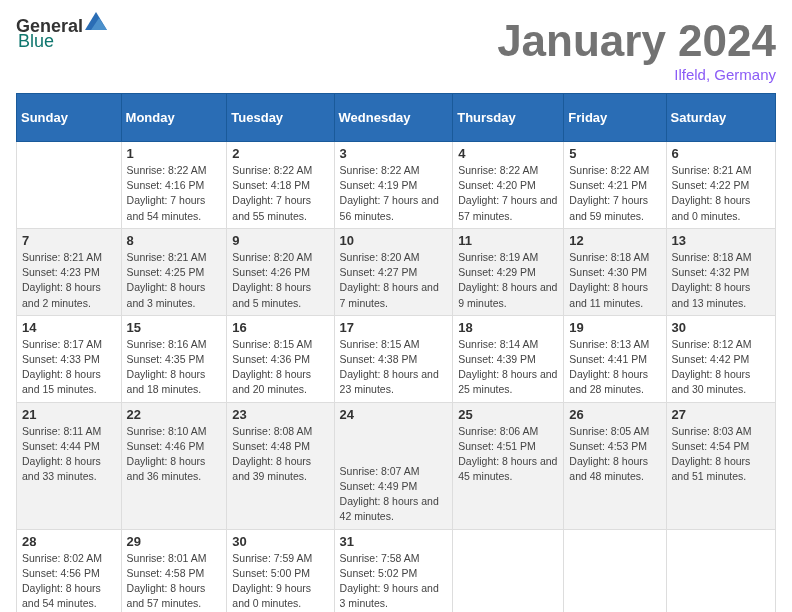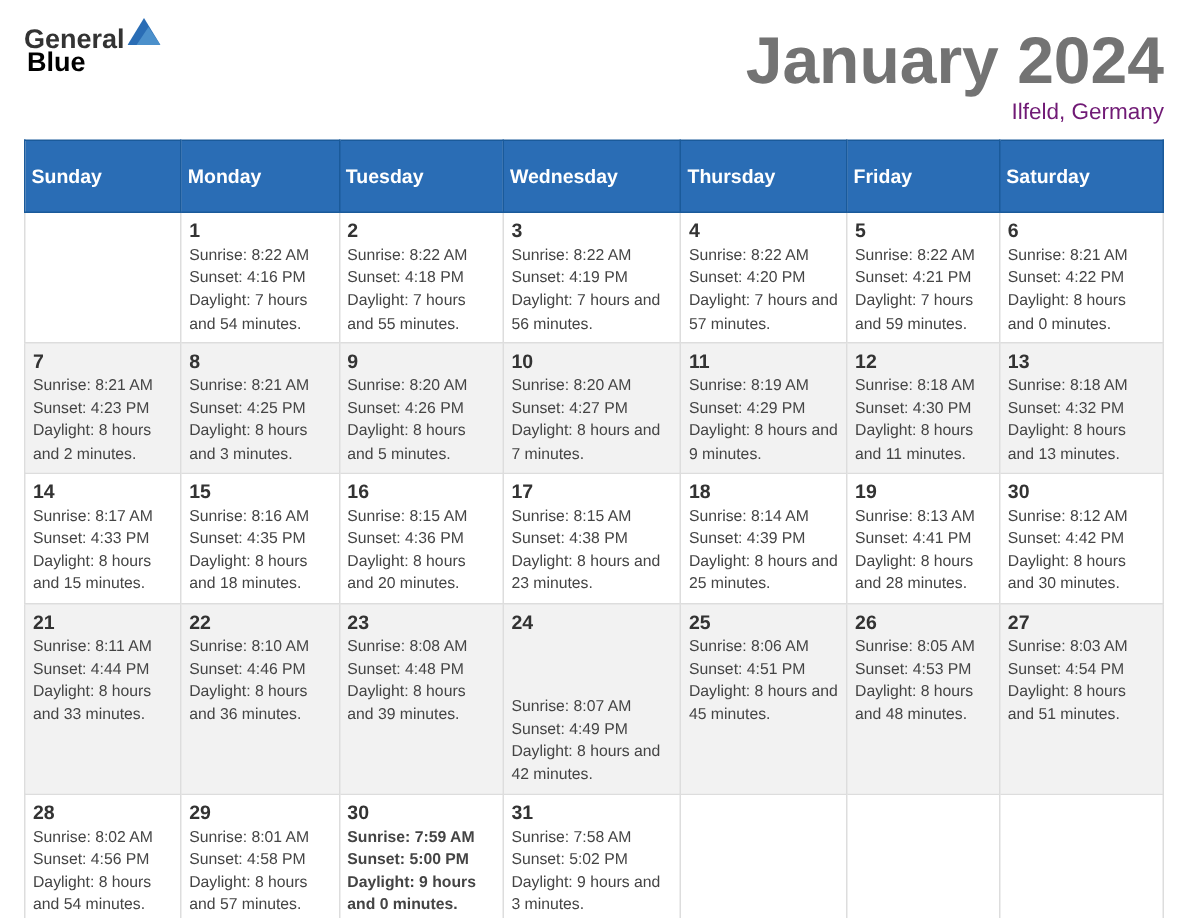--- a/index.html
+++ b/index.html
@@ -21,34 +21,34 @@
       align-items: center;
       gap: 2px;
     }
     .logo-text-general {
       font-size: 18px;
       font-weight: bold;
       color: #333;
     }
     .logo-text-blue {
       font-size: 18px;
-      font-weight: bold;
-      color: #000000;
+      font-weight: normal;
+      color: #0f766e;
     }
     .title-block {
       text-align: right;
     }
     .month-title {
       font-size: 44px;
       font-weight: bold;
       color: #737373;
     }
     .location-title {
       font-size: 15px;
-      color: #701a75;
+      color: #8b5cf6;
     }
     table {
       width: 100%;
       border-collapse: collapse;
       font-size: 11px;
     }
     thead tr {
       background-color: #2a6db5;
       color: #fff;
     }
@@ -303,21 +303,21 @@
 Daylight: 8 hours and 54 minutes.</div>
         </td>
         <td>
           <div class="day-number">29</div>
           <div class="day-info" style="white-space: pre-line;">Sunrise: 8:01 AM
 Sunset: 4:58 PM
 Daylight: 8 hours and 57 minutes.</div>
         </td>
         <td>
           <div class="day-number">30</div>
-          <div class="day-info" style="white-space: pre-line; font-weight: bold;">Sunrise: 7:59 AM
+          <div class="day-info" style="white-space: pre-line;">Sunrise: 7:59 AM
 Sunset: 5:00 PM
 Daylight: 9 hours and 0 minutes.</div>
         </td>
         <td>
           <div class="day-number">31</div>
           <div class="day-info" style="white-space: pre-line;">Sunrise: 7:58 AM
 Sunset: 5:02 PM
 Daylight: 9 hours and 3 minutes.</div>
         </td>
         <td class="empty-cell"></td>

